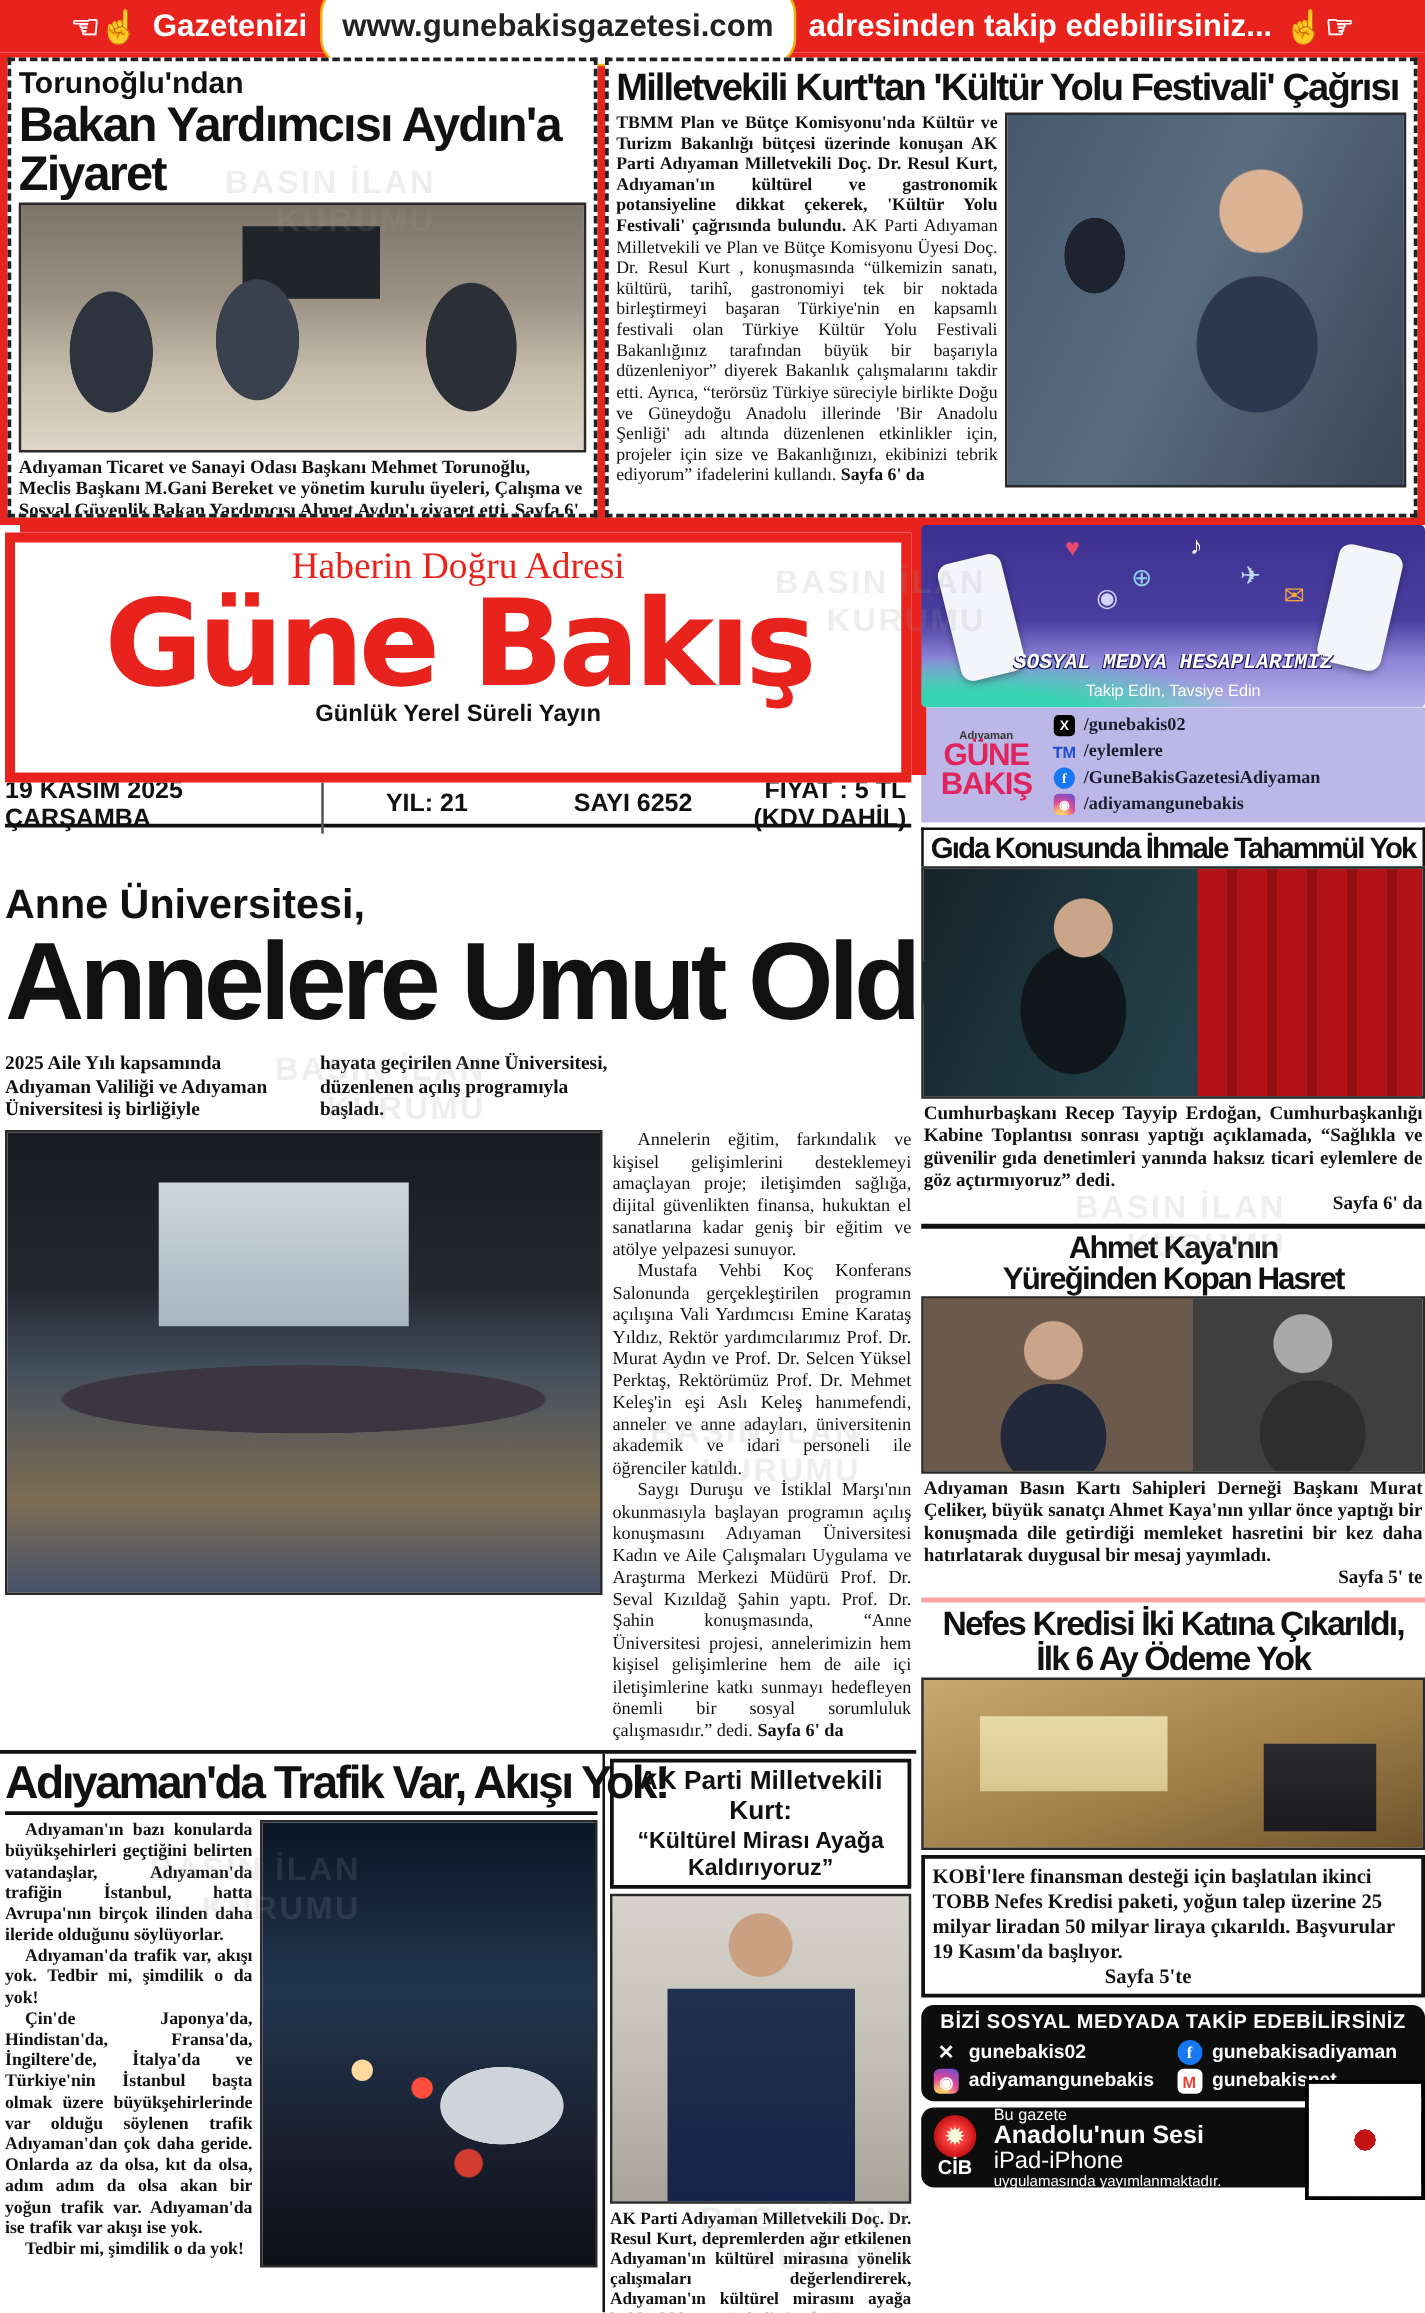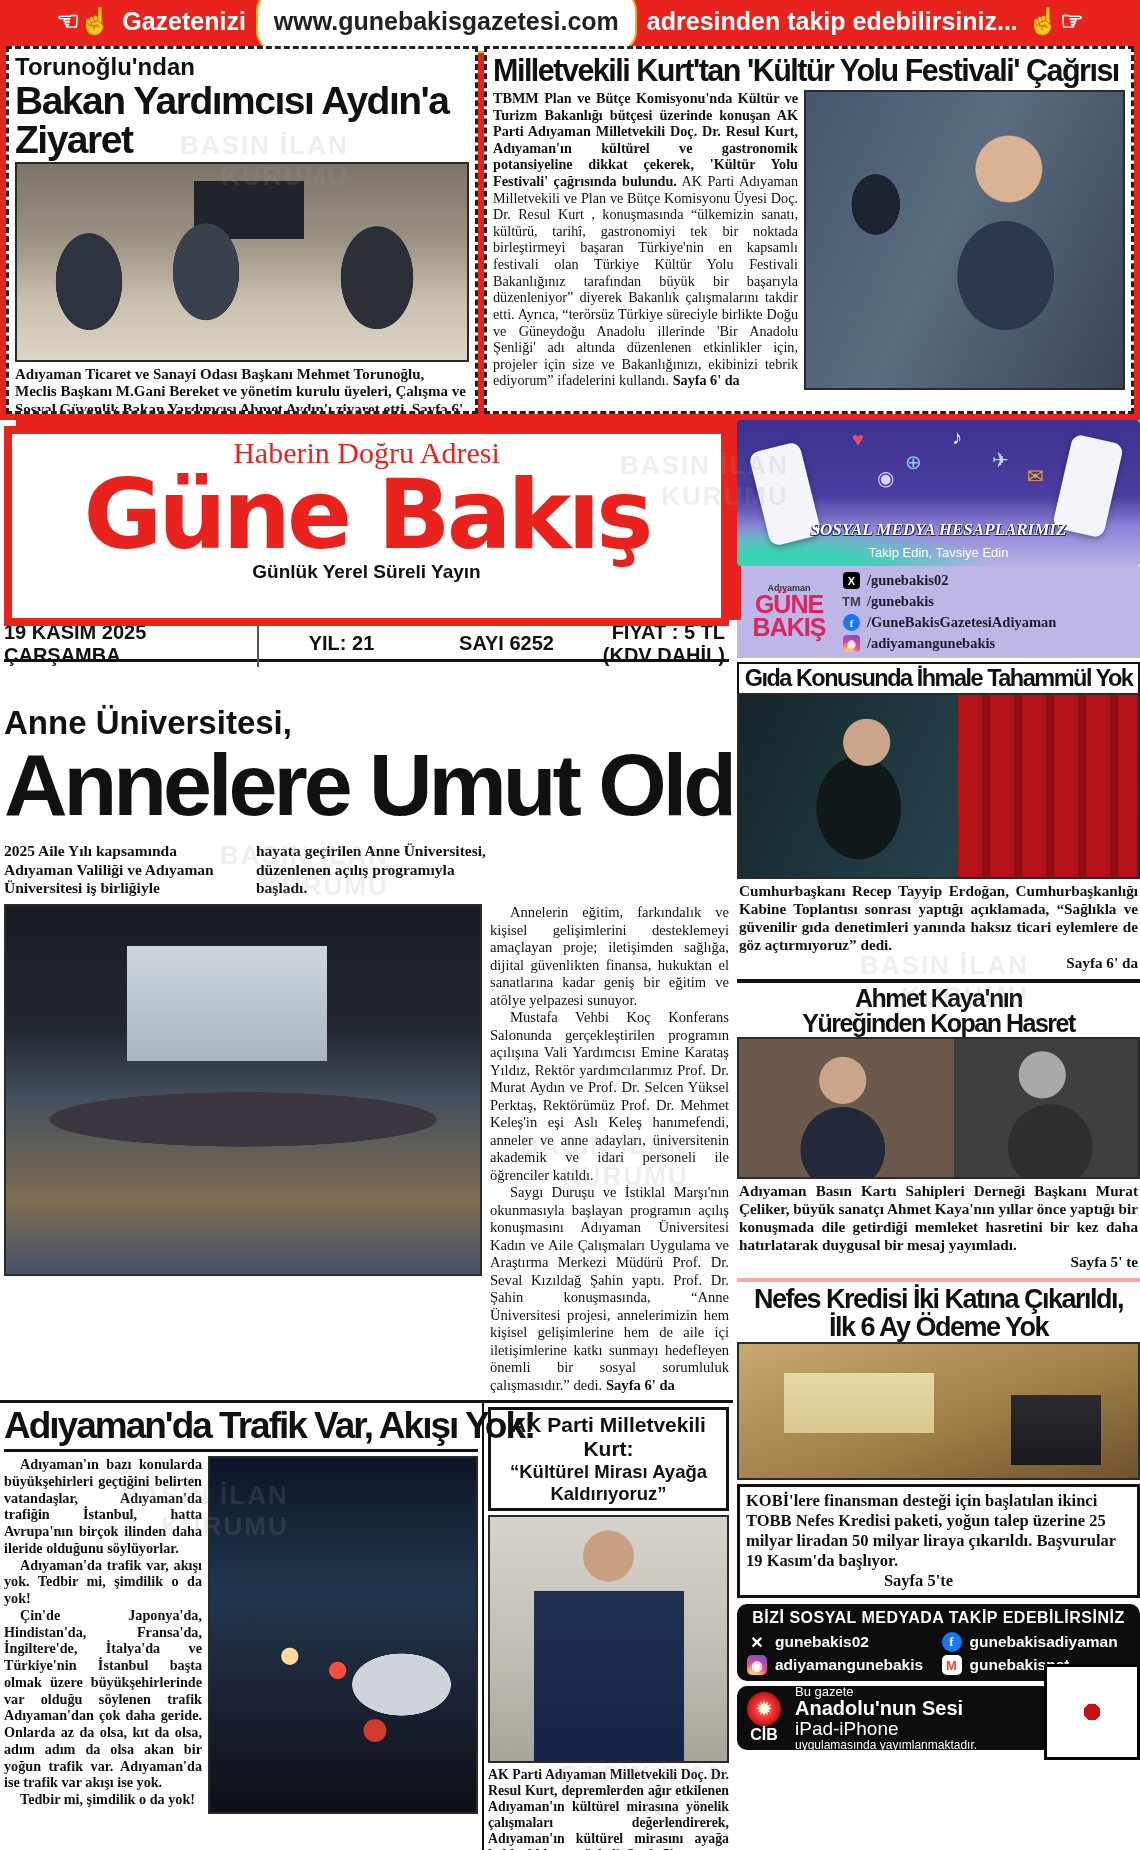--- a/index.html
+++ b/index.html
@@ -134,38 +134,38 @@
   .social-illustration { position:relative; height:146px; overflow:hidden; border-radius:4px;
     background:
       radial-gradient(ellipse 320px 70px at 10% 105%, #37d3b2 30%, transparent 70%),
       linear-gradient(180deg,#3c3190 0%,#4a3fa0 52%,#8d85d8 74%,#b7b1e8 100%); }
   .si-icon { position:absolute; font-size:20px; }
   .si-phone { position:absolute; width:52px; height:96px; background:#f4f4fb; border-radius:10px;
               box-shadow:0 2px 6px rgba(0,0,0,.35); }
   .si-phone.l { left:22px; top:26px; transform:rotate(-14deg); }
   .si-phone.r { right:26px; top:18px; transform:rotate(13deg); }
   .si-title { position:absolute; left:0; right:0; bottom:26px; text-align:center; color:#fff;
-              font-family:Liberation Serif, serif; font-weight:900; font-style:italic;
+              font-family:Liberation Mono, monospace; font-weight:900; font-style:italic;
               font-size:17px; text-shadow:1px 1px 0 #221c66, -1px 1px 0 #221c66; }
   .si-sub { position:absolute; left:0; right:0; bottom:6px; text-align:center; color:#fff;
             font-family:"Liberation Sans",sans-serif; font-size:13px; }
 
   .social-handles { height:92px; background:#bdb7e7; display:flex; align-items:center; gap:8px;
                     padding:4px 6px; }
   .sh-brand { width:92px; text-align:center; color:#e0245e; font-family:"Liberation Sans",sans-serif;
               font-weight:900; line-height:.95; }
   .sh-brand .small { display:block; color:#333; font-size:9px; font-weight:bold; }
   .sh-brand .big { font-size:25px; letter-spacing:-1px; }
   .sh-list { flex:1; }
   .handle-row { display:flex; align-items:center; gap:7px; font-weight:bold; font-size:14.5px;
                 color:#1c1c2e; height:21px; }
   .hicon { display:inline-flex; align-items:center; justify-content:center; width:17px; height:17px;
            font-family:"Liberation Sans",sans-serif; font-weight:900; font-size:11px; border-radius:4px; }
   .hicon-x { background:#000; color:#fff; }
-  .hicon-tm { background:transparent; color:#404040; font-size:13px; }
+  .hicon-tm { background:transparent; color:#1d4ed8; font-size:13px; }
   .hicon-fb { background:#1877f2; color:#fff; border-radius:50%; font-family:"Liberation Serif",serif; }
   .hicon-ig { background:radial-gradient(circle at 30% 110%,#fdc468 20%,#df4996 55%,#5851db 100%);
               color:#fff; font-size:10px; }
 
   .r-art { margin-top:4px; }
   .r-headline { font-family:"Liberation Sans",sans-serif; font-weight:900; letter-spacing:-1.5px;
                 text-align:center; white-space:nowrap; }
   .gida-headline { font-size:23.5px; border:2px solid #111; border-bottom:none; padding:1px 0; }
   .gida-photo { height:186px;
     background:
@@ -373,21 +373,21 @@
           <span class="big">GÜNE</span><br>
           <span class="big">BAKIŞ</span>
         </div>
         <div class="sh-list">
           <div class="handle-row">
             <span class="hicon hicon-x">X</span>
             <span>/gunebakis02</span>
           </div>
           <div class="handle-row">
             <span class="hicon hicon-tm">TM</span>
-            <span>/gunebakis</span>
+            <span>/eylemlere</span>
           </div>
           <div class="handle-row">
             <span class="hicon hicon-fb">f</span>
             <span>/GuneBakisGazetesiAdiyaman</span>
           </div>
           <div class="handle-row">
             <span class="hicon hicon-ig">◉</span>
             <span>/adiyamangunebakis</span>
           </div>
         </div>

